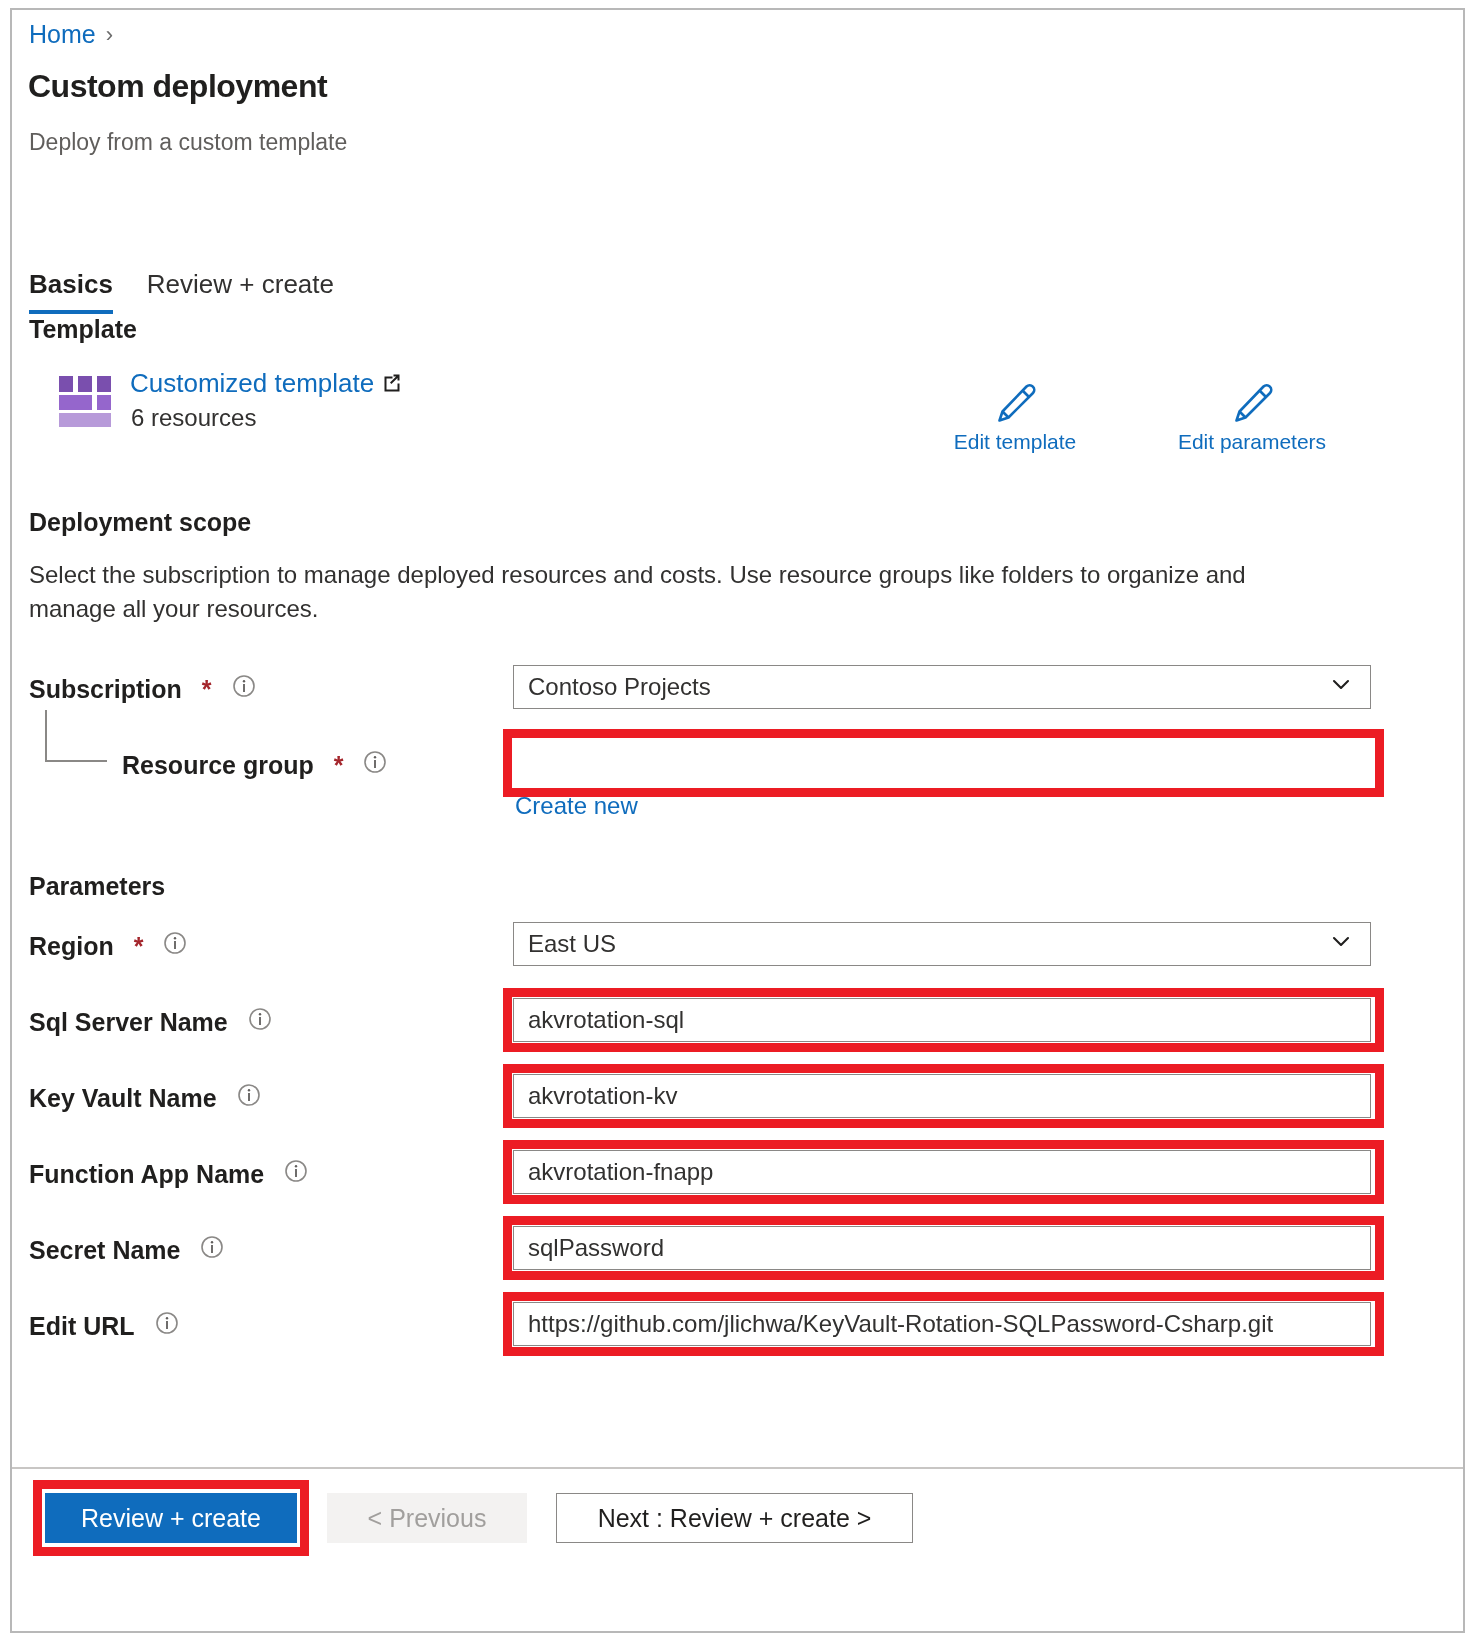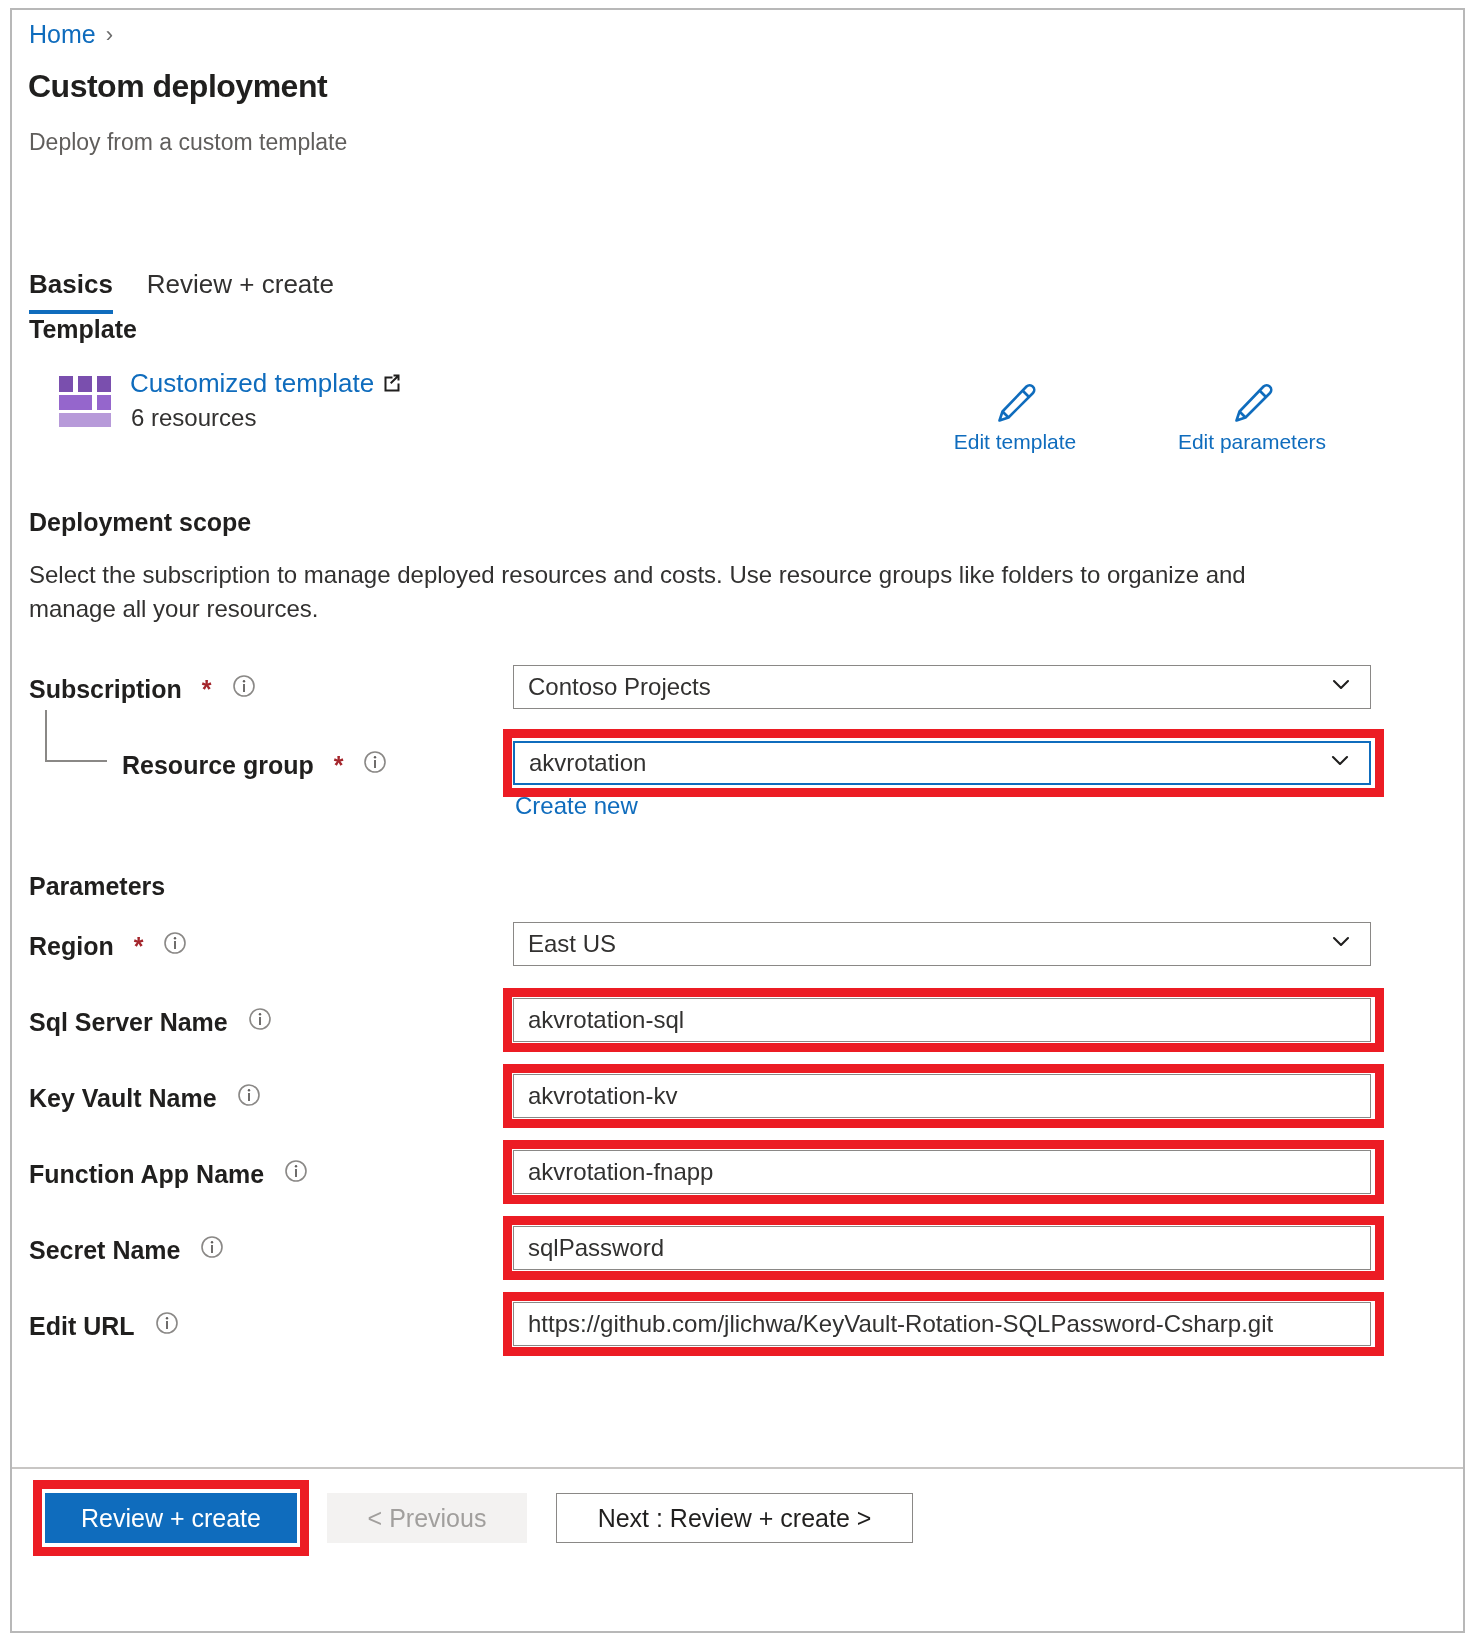--- a/index.html
+++ b/index.html
@@ -275,28 +275,20 @@
     <span>Resource group</span>
     <span class="req">*</span>
     <span class="info-icon">
       <svg width="24" height="24" viewBox="0 0 24 24">
         <circle cx="12" cy="12" r="10" fill="none" stroke="#8a8886" stroke-width="1.6"></circle>
         <circle cx="12" cy="7.2" r="1.2" fill="#605e5c"></circle>
         <rect x="11.1" y="10" width="1.8" height="8" fill="#605e5c"></rect>
       </svg>
     </span>
   </div>
-  <div class="field focused" style="top:731px;">
-    <span class="fval">akvrotation</span>
-    <span class="chev">
-      <svg width="26" height="26" viewBox="0 0 26 26">
-        <path d="M6 10 L13 17 L20 10" fill="none" stroke="#201f1e" stroke-width="2.1" stroke-linecap="round" stroke-linejoin="round"></path>
-      </svg>
-    </span>
-  </div>
   <div class="redbox" style="left:491px; top:719px; width:881px; height:68px;"></div>
   <div class="create-new">Create new</div>
 
   <div class="section-heading" id="h-params">Parameters</div>
 
   <div class="f-label" style="left:17px; top:921px;">
     <span>Region</span>
     <span class="req">*</span>
     <span class="info-icon">
       <svg width="24" height="24" viewBox="0 0 24 24">

